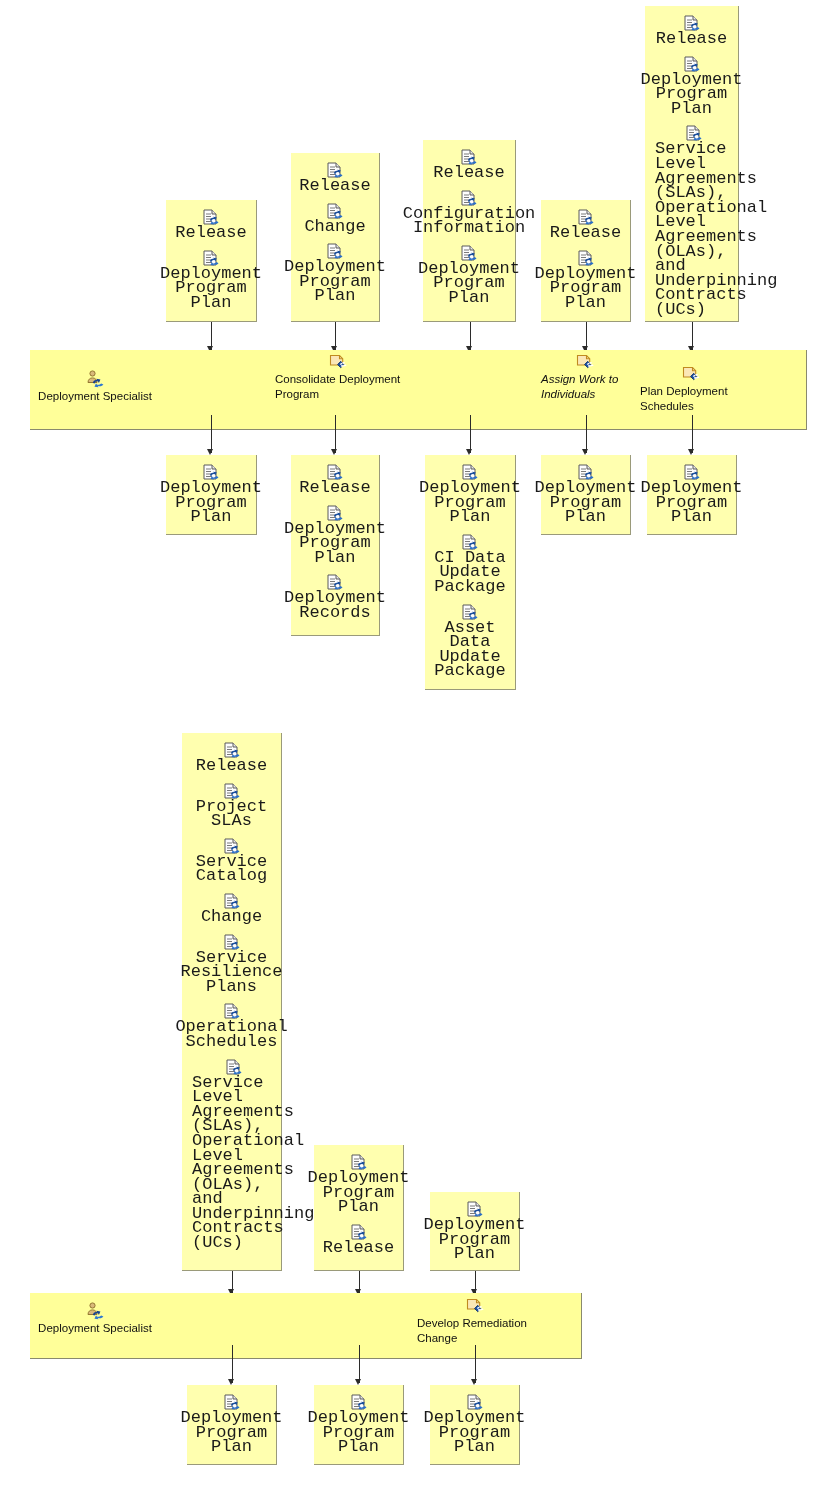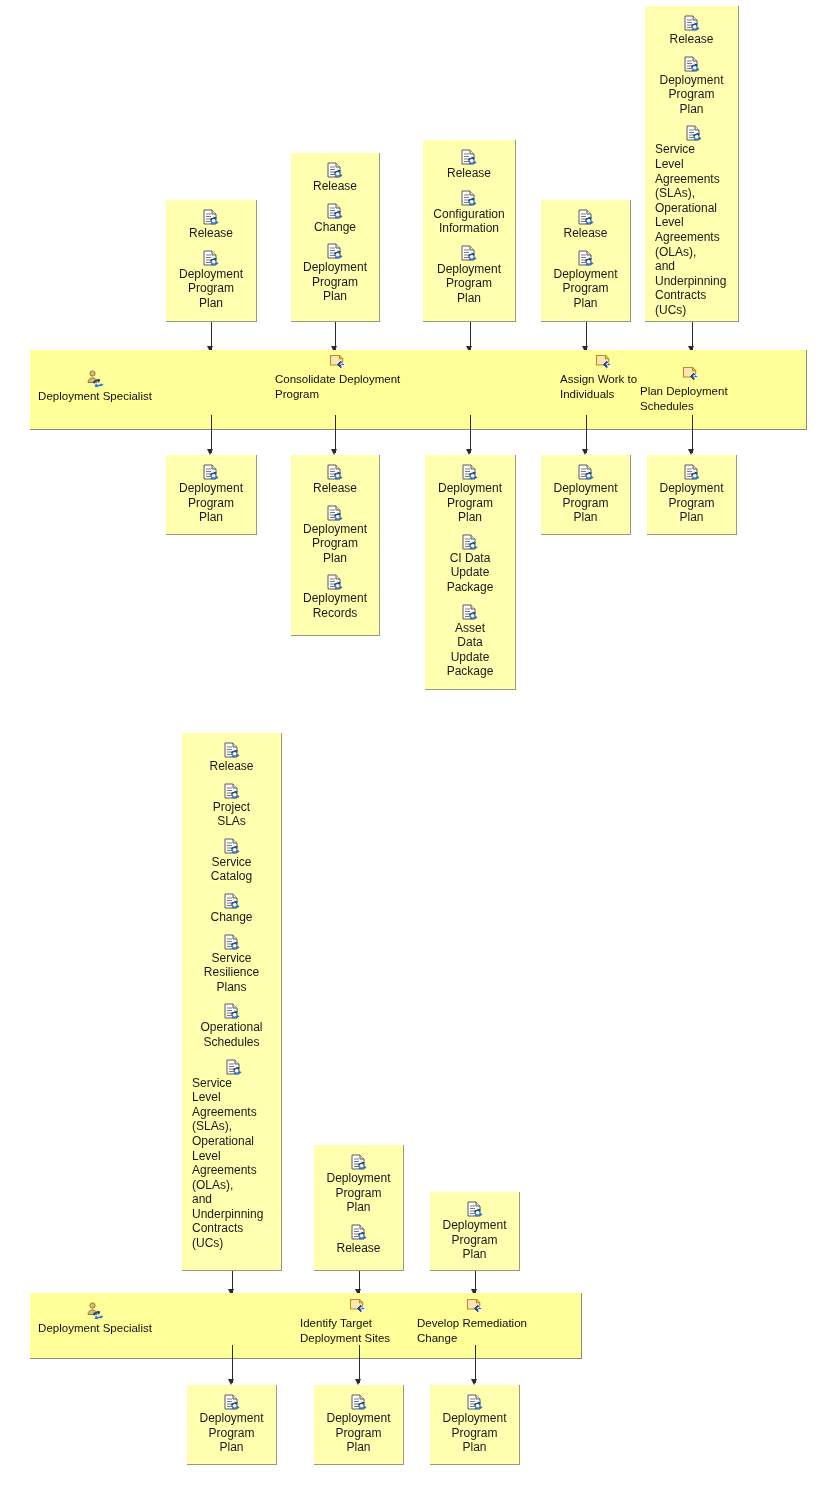--- a/index.html
+++ b/index.html
@@ -14,22 +14,22 @@
         box-sizing:border-box;}
 
   
   .box{position:absolute;background:#ffffaf;
        border-right:1px solid #9a9a7a;border-bottom:1px solid #9a9a7a;
        box-sizing:border-box;}
 
   .item{display:flex;flex-direction:column;align-items:center;
         width:100%;box-sizing:border-box;padding:0 5px;}
   .item + .item{margin-top:9px;}
-  .item .lbl{font-size:12px;line-height:14.6px;color:#1a1a1a;
-             text-align:center;white-space:pre-line;}
+  .item .lbl{font-size:17px;line-height:14.6px;color:#1a1a1a;
+             text-align:center;white-space:pre-line;font-family:Liberation Mono, monospace;}
   .item.leftal{align-items:flex-start;padding-left:10px;}
   .item.leftal .lbl{text-align:left;}
   .stack{padding-top:9px;}
 
   
   .node{position:absolute;box-sizing:border-box;}
   .node .ico{display:block;margin:0 auto 2px auto;}
   .node .nlbl{font-size:11.5px;line-height:14.8px;color:#101010;
               text-align:center;white-space:pre-line;}
 
@@ -280,21 +280,21 @@
           <path d="M9.5 12.5l3.2-3.2 3.2 3.2-3.2 3.2z" fill="#1c4fa0" stroke="#0d2e63" stroke-width="0.8"></path>
           <path d="M12 12.6c0-1.4 1.6-2.3 2.9-1.7l-.6-1 2.6.4-1 2.3-.5-.9c-.9-.4-2.1.2-2.2 1.3z" fill="#ffffff"></path>
           <path d="M18.6 13.2c-.9 1.2-2.6 1.4-3.8.7l.6 1-2.6-.4 1-2.3.5.9c.9.4 2.1.1 2.8-.8z" fill="#ffffff"></path>
         </svg>
     </span>
     <span class="nlbl">Consolidate Deployment
 Program</span>
   </div>
 
 
-  <div class="node" style="left:560px;top:352px;width:90px;">
+  <div class="node" style="left:541px;top:352px;width:90px;font-style:italic;">
     <span class="ico" style="width:22px;height:18px;">
       <svg width="22" height="18" viewBox="0 0 22 18">
           <path d="M2.5 3.5h9l3.2 3.2v6.3h-12.2z" fill="#fbe7b6" stroke="#c08a20" stroke-width="1.1"></path>
           <path d="M11.5 3.5v3.2h3.2" fill="none" stroke="#c08a20" stroke-width="1.1"></path>
           <path d="M9.5 12.5l3.2-3.2 3.2 3.2-3.2 3.2z" fill="#1c4fa0" stroke="#0d2e63" stroke-width="0.8"></path>
           <path d="M12 12.6c0-1.4 1.6-2.3 2.9-1.7l-.6-1 2.6.4-1 2.3-.5-.9c-.9-.4-2.1.2-2.2 1.3z" fill="#ffffff"></path>
           <path d="M18.6 13.2c-.9 1.2-2.6 1.4-3.8.7l.6 1-2.6-.4 1-2.3.5.9c.9.4 2.1.1 2.8-.8z" fill="#ffffff"></path>
         </svg>
     </span>
     <span class="nlbl">Assign Work to
@@ -630,33 +630,20 @@
           <circle cx="7.5" cy="3.5" r="2.6" fill="#d9b97a" stroke="#8a6d28" stroke-width="0.9"></circle>
           <path d="M3 12.5c0-3 2-4.6 4.5-4.6s4.5 1.6 4.5 4.6z" fill="#d9b97a" stroke="#8a6d28" stroke-width="0.9"></path>
           <path d="M8 13c0-2.2 2.4-3.5 4.4-2.6l-1-1.6 4 .6-1.5 3.5-.8-1.4c-1.4-.6-3.2.3-3.4 2z" fill="#15408f"></path>
           <path d="M18.4 14.6c-1.4 1.9-4 2.2-5.8 1.1l.9 1.6-4-.6 1.5-3.5.8 1.4c1.4.6 3.3.1 4.3-1.2z" fill="#2f78d0"></path>
         </svg>
     </span>
     <span class="nlbl">Deployment Specialist</span>
   </div>
 
 
-  <div class="node" style="left:300px;top:1296px;width:118px;">
-    <span class="ico" style="width:22px;height:18px;">
-      <svg width="22" height="18" viewBox="0 0 22 18">
-          <path d="M2.5 3.5h9l3.2 3.2v6.3h-12.2z" fill="#fbe7b6" stroke="#c08a20" stroke-width="1.1"></path>
-          <path d="M11.5 3.5v3.2h3.2" fill="none" stroke="#c08a20" stroke-width="1.1"></path>
-          <path d="M9.5 12.5l3.2-3.2 3.2 3.2-3.2 3.2z" fill="#1c4fa0" stroke="#0d2e63" stroke-width="0.8"></path>
-          <path d="M12 12.6c0-1.4 1.6-2.3 2.9-1.7l-.6-1 2.6.4-1 2.3-.5-.9c-.9-.4-2.1.2-2.2 1.3z" fill="#ffffff"></path>
-          <path d="M18.6 13.2c-.9 1.2-2.6 1.4-3.8.7l.6 1-2.6-.4 1-2.3.5.9c.9.4 2.1.1 2.8-.8z" fill="#ffffff"></path>
-        </svg>
-    </span>
-    <span class="nlbl">Identify Target
-Deployment Sites</span>
-  </div>
 
   <div class="node" style="left:417px;top:1296px;width:118px;">
     <span class="ico" style="width:22px;height:18px;">
       <svg width="22" height="18" viewBox="0 0 22 18">
           <path d="M2.5 3.5h9l3.2 3.2v6.3h-12.2z" fill="#fbe7b6" stroke="#c08a20" stroke-width="1.1"></path>
           <path d="M11.5 3.5v3.2h3.2" fill="none" stroke="#c08a20" stroke-width="1.1"></path>
           <path d="M9.5 12.5l3.2-3.2 3.2 3.2-3.2 3.2z" fill="#1c4fa0" stroke="#0d2e63" stroke-width="0.8"></path>
           <path d="M12 12.6c0-1.4 1.6-2.3 2.9-1.7l-.6-1 2.6.4-1 2.3-.5-.9c-.9-.4-2.1.2-2.2 1.3z" fill="#ffffff"></path>
           <path d="M18.6 13.2c-.9 1.2-2.6 1.4-3.8.7l.6 1-2.6-.4 1-2.3.5.9c.9.4 2.1.1 2.8-.8z" fill="#ffffff"></path>
         </svg>

